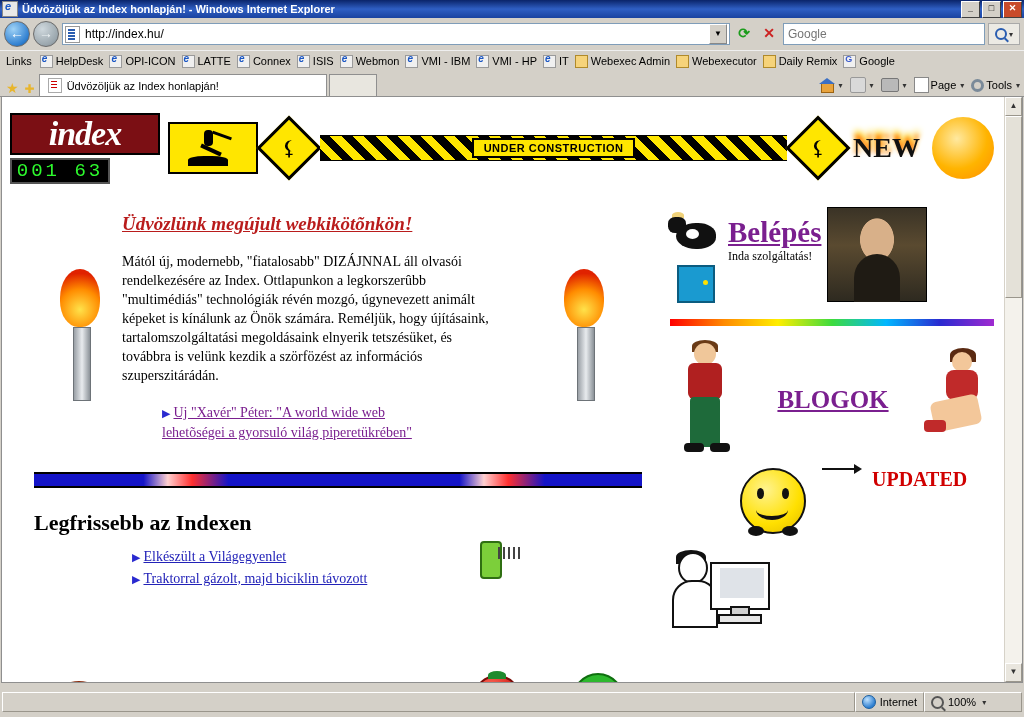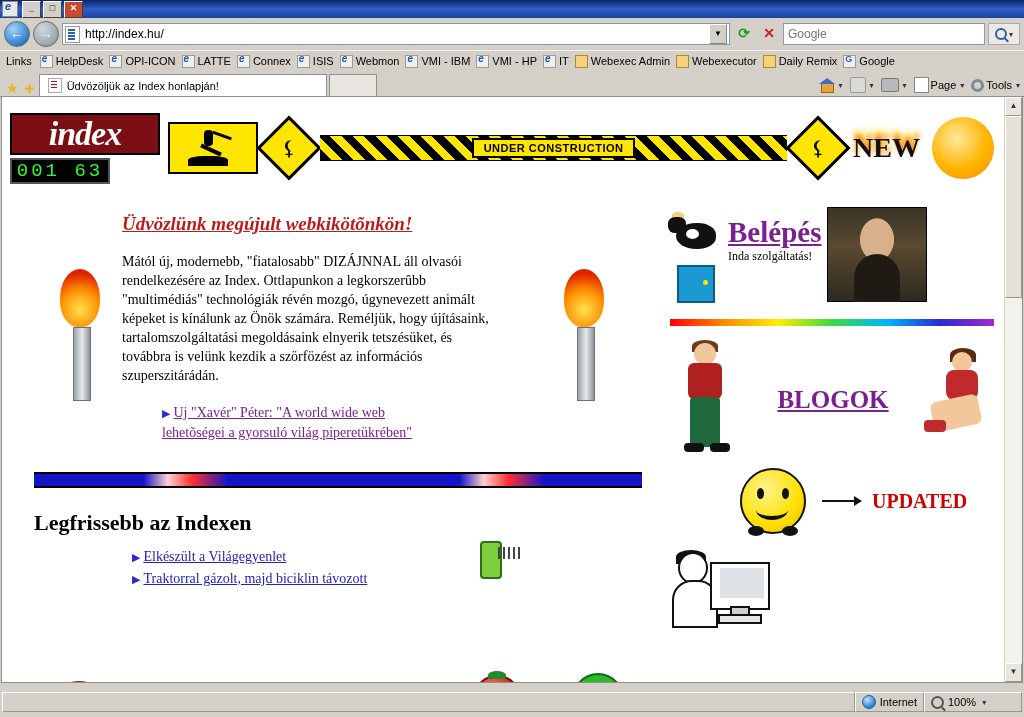--- a/index.html
+++ b/index.html
@@ -386,21 +386,21 @@
     font-family: "Liberation Serif", serif; font-size: 25px; font-weight: bold;
     color: #7a1f8f; text-decoration: underline; flex: 1 1 auto; text-align: center;
   }
   .fighter2 { width: 72px; height: 100px; position: relative; flex: 0 0 auto; }
   .fighter2 .head{position:absolute;left:30px;top:2px;width:20px;height:20px;border-radius:50%;background:#f3c79a;}
   .fighter2 .hair{position:absolute;left:28px;top:-2px;width:26px;height:14px;border-radius:50% 50% 0 0;background:#5a2a12;}
   .fighter2 .torso{position:absolute;left:24px;top:20px;width:32px;height:30px;background:#c02a2a;border-radius:8px;}
   .fighter2 .legs{position:absolute;left:10px;top:48px;width:48px;height:30px;background:#f3c79a;border-radius:6px;transform:rotate(-12deg);}
   .fighter2 .boot{position:absolute;left:2px;top:70px;width:22px;height:12px;background:#c02a2a;border-radius:4px;}
 
-  .smileyrow { display: flex; align-items: center; gap: 16px; margin: 8px 0 0 70px; }
+  .smileyrow { display: flex; gap: 16px; margin: 8px 0 0 70px; }
   .smiley {
     width: 62px; height: 62px; border-radius: 50%;
     background: radial-gradient(circle at 38% 32%, #fff38f, #ffe000 60%, #e0b800);
     border: 2px solid #111; position: relative; flex: 0 0 auto;
   }
   .smiley .eye { position:absolute; top:18px; width:7px; height:11px; background:#111; border-radius:50%;}
   .smiley .eye.l { left: 15px; } .smiley .eye.r { right: 15px; }
   .smiley .mouth {
     position:absolute; left:14px; top:30px; width:32px; height:16px;
     border-bottom: 4px solid #111; border-radius: 0 0 50% 50%;
@@ -486,20 +486,21 @@
   .mag2::after { content:""; position:absolute; right:-4px; bottom:-3px; width:5px; height:2px; background:#555;
     transform: rotate(45deg); }
 </style>
 </head>
 <body>
 
 <div id="app">
 
   <div class="titlebar">
     <div class="ico"></div>
+    <div class="ttl">Üdvözöljük az Index honlapján! - Windows Internet Explorer</div>
     <div class="wbtns">
       <div class="wbtn">_</div>
       <div class="wbtn">□</div>
       <div class="wbtn close">✕</div>
     </div>
   </div>
 
   <div class="navbar">
     <div class="navcircle back">←</div>
     <div class="navcircle dim">→</div>

